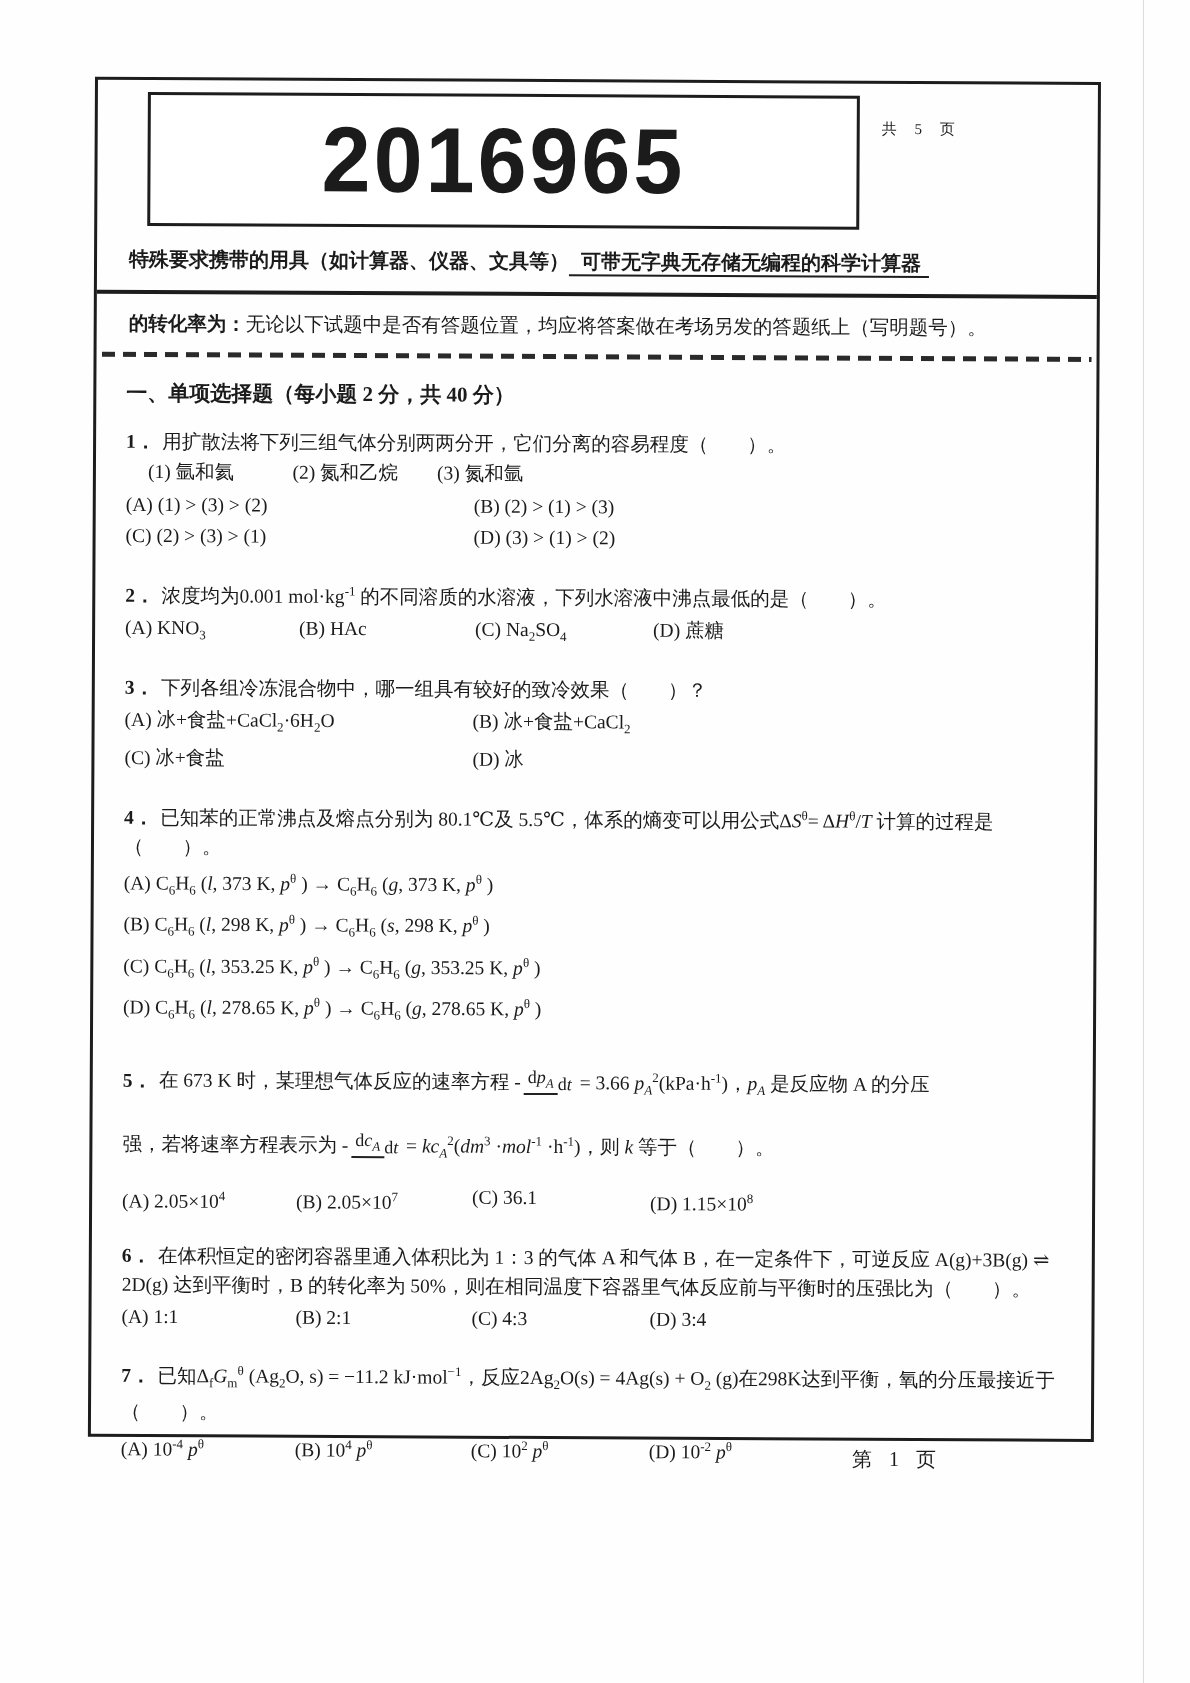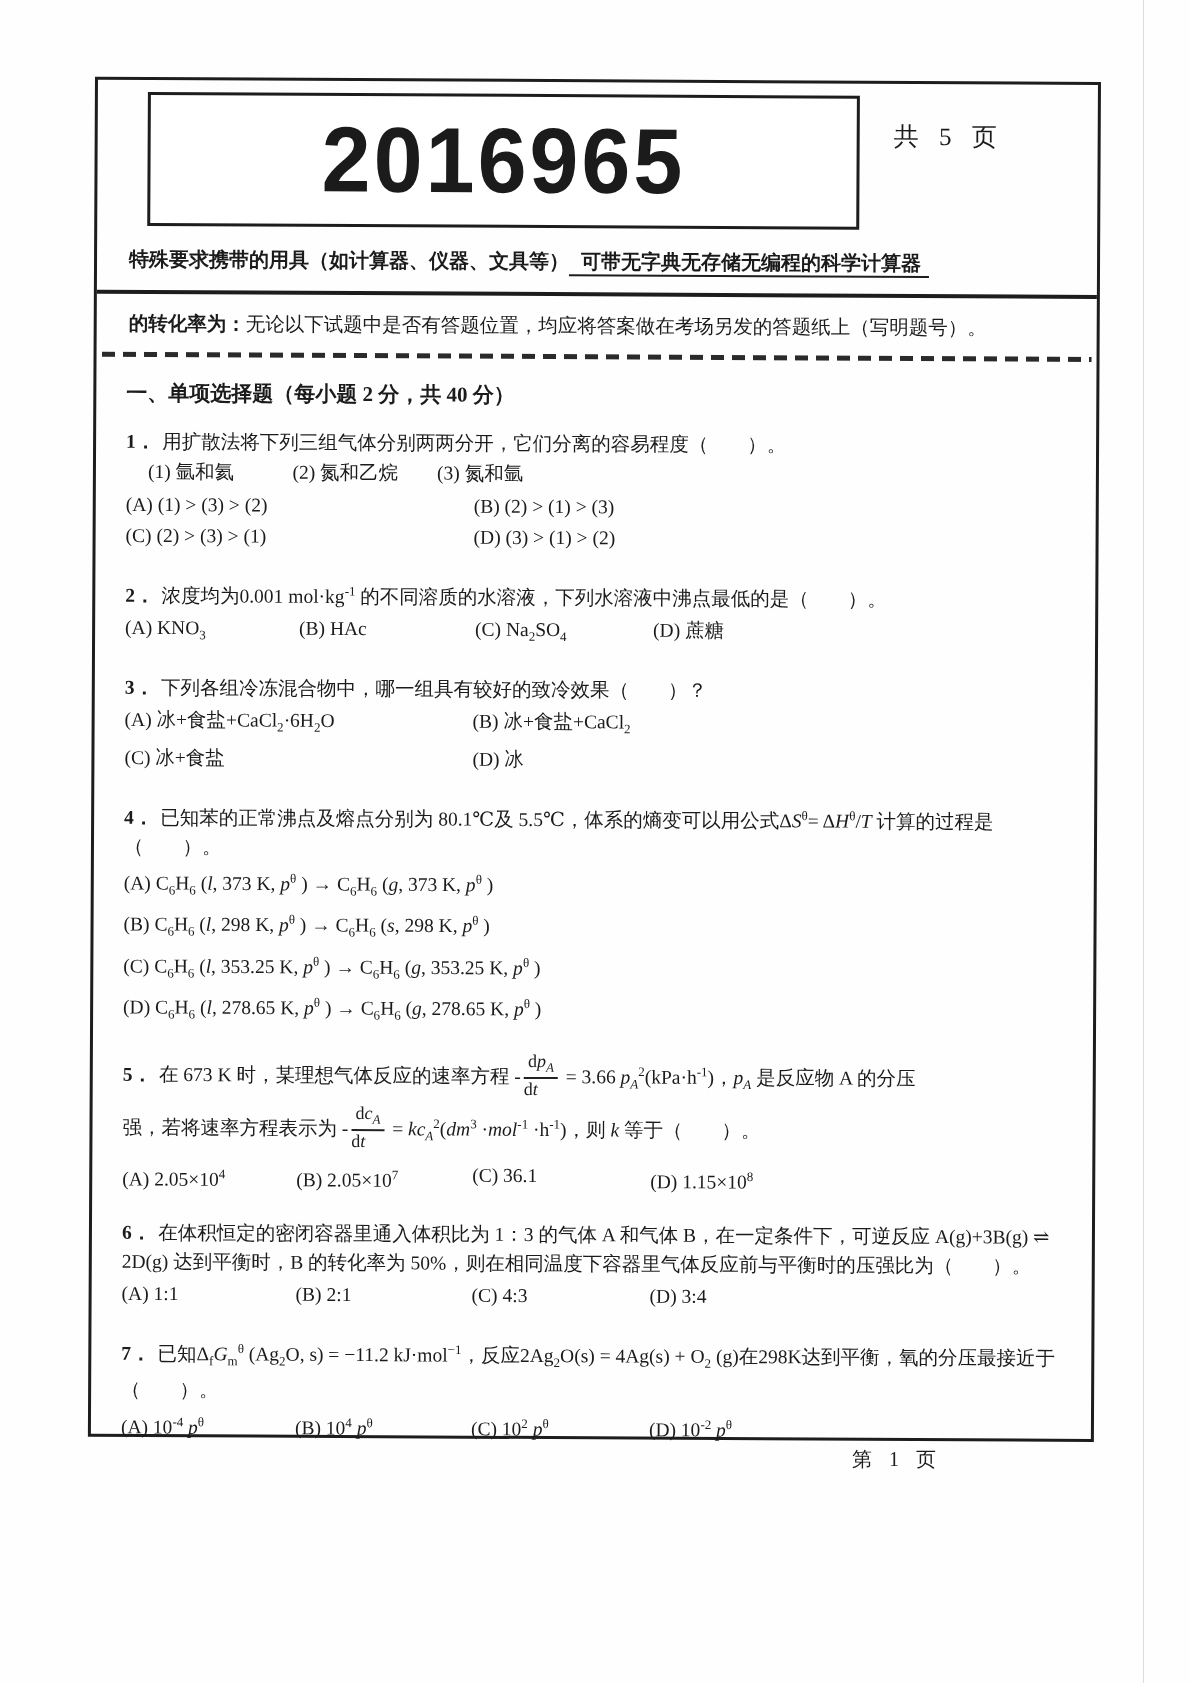--- a/index.html
+++ b/index.html
@@ -17,21 +17,21 @@
   }
   .code-row{display:flex;padding:12px 0 0 50px;}
   .code-box{
     width:712px;height:134px;border:3px solid #1d1d1d;box-sizing:border-box;
     display:flex;align-items:center;justify-content:center;background:#fff;
   }
   .code-text{
     font-family:"Liberation Sans","DejaVu Sans",sans-serif;
     font-size:88px;font-weight:700;letter-spacing:3px;transform:scaleY(1.05);
   }
-  .pages-label{margin:24px 0 0 34px;font-size:25px;letter-spacing:7px;white-space:nowrap;}
+  .pages-label{margin:24px 0 0 22px;font-size:15px;letter-spacing:7px;white-space:nowrap;}
   .tools-line{margin:20px 24px 0 32px;font-size:20px;font-weight:700;}
   .tools-value{border-bottom:2px solid #1d1d1d;padding:0 8px 2px 12px;}
   .divider-solid{margin-top:17px;border-top:4px solid #1d1d1d;height:0;}
   .notice{margin:16px 18px 0 32px;font-size:19.5px;}
   .notice-label{font-weight:700;}
   .divider-dashed{
     margin:15px 5px 0 5px;height:5px;
     background:repeating-linear-gradient(90deg,#2a2a2a 0 13px,transparent 13px 21px);
   }
   .body-area{padding:22px 26px 0 30px;font-size:19.5px;}
@@ -40,22 +40,22 @@
   .qnum{font-weight:700;margin-right:7px;}
   .stem{line-height:29px;}
   .subline{padding-left:22px;line-height:31px;}
   .opts{display:grid;line-height:31px;margin-top:2px;}
   .opts-1col{grid-template-columns:1fr;line-height:29px;}
   .opts-2col{grid-template-columns:348px 1fr;}
   .opts-4col{grid-template-columns:174px 176px 178px 1fr;}
   sub{font-size:13px;}
   sup{font-size:13px;}
   .frac{
-    display:inline-flex;flex-direction:column;align-items:flex-start;
-    vertical-align:middle;font-size:18px;line-height:1.1;margin:0 3px;
+    display:inline-flex;flex-direction:row;align-items:flex-end;
+    vertical-align:middle;font-size:18px;line-height:1.1;margin:16px 3px;
     transform:translateY(-3px);
   }
   .frac .num{border-bottom:2px solid #222;padding:1px 4px 2px;}
   .frac .den{padding-top:1px;}
   .q5-line{line-height:31px;margin:4px 0;}
   .footer{position:absolute;left:828px;top:1446px;font-size:20px;letter-spacing:6px;margin-left:24px;}
 </style>
 </head>
 <body>
 

